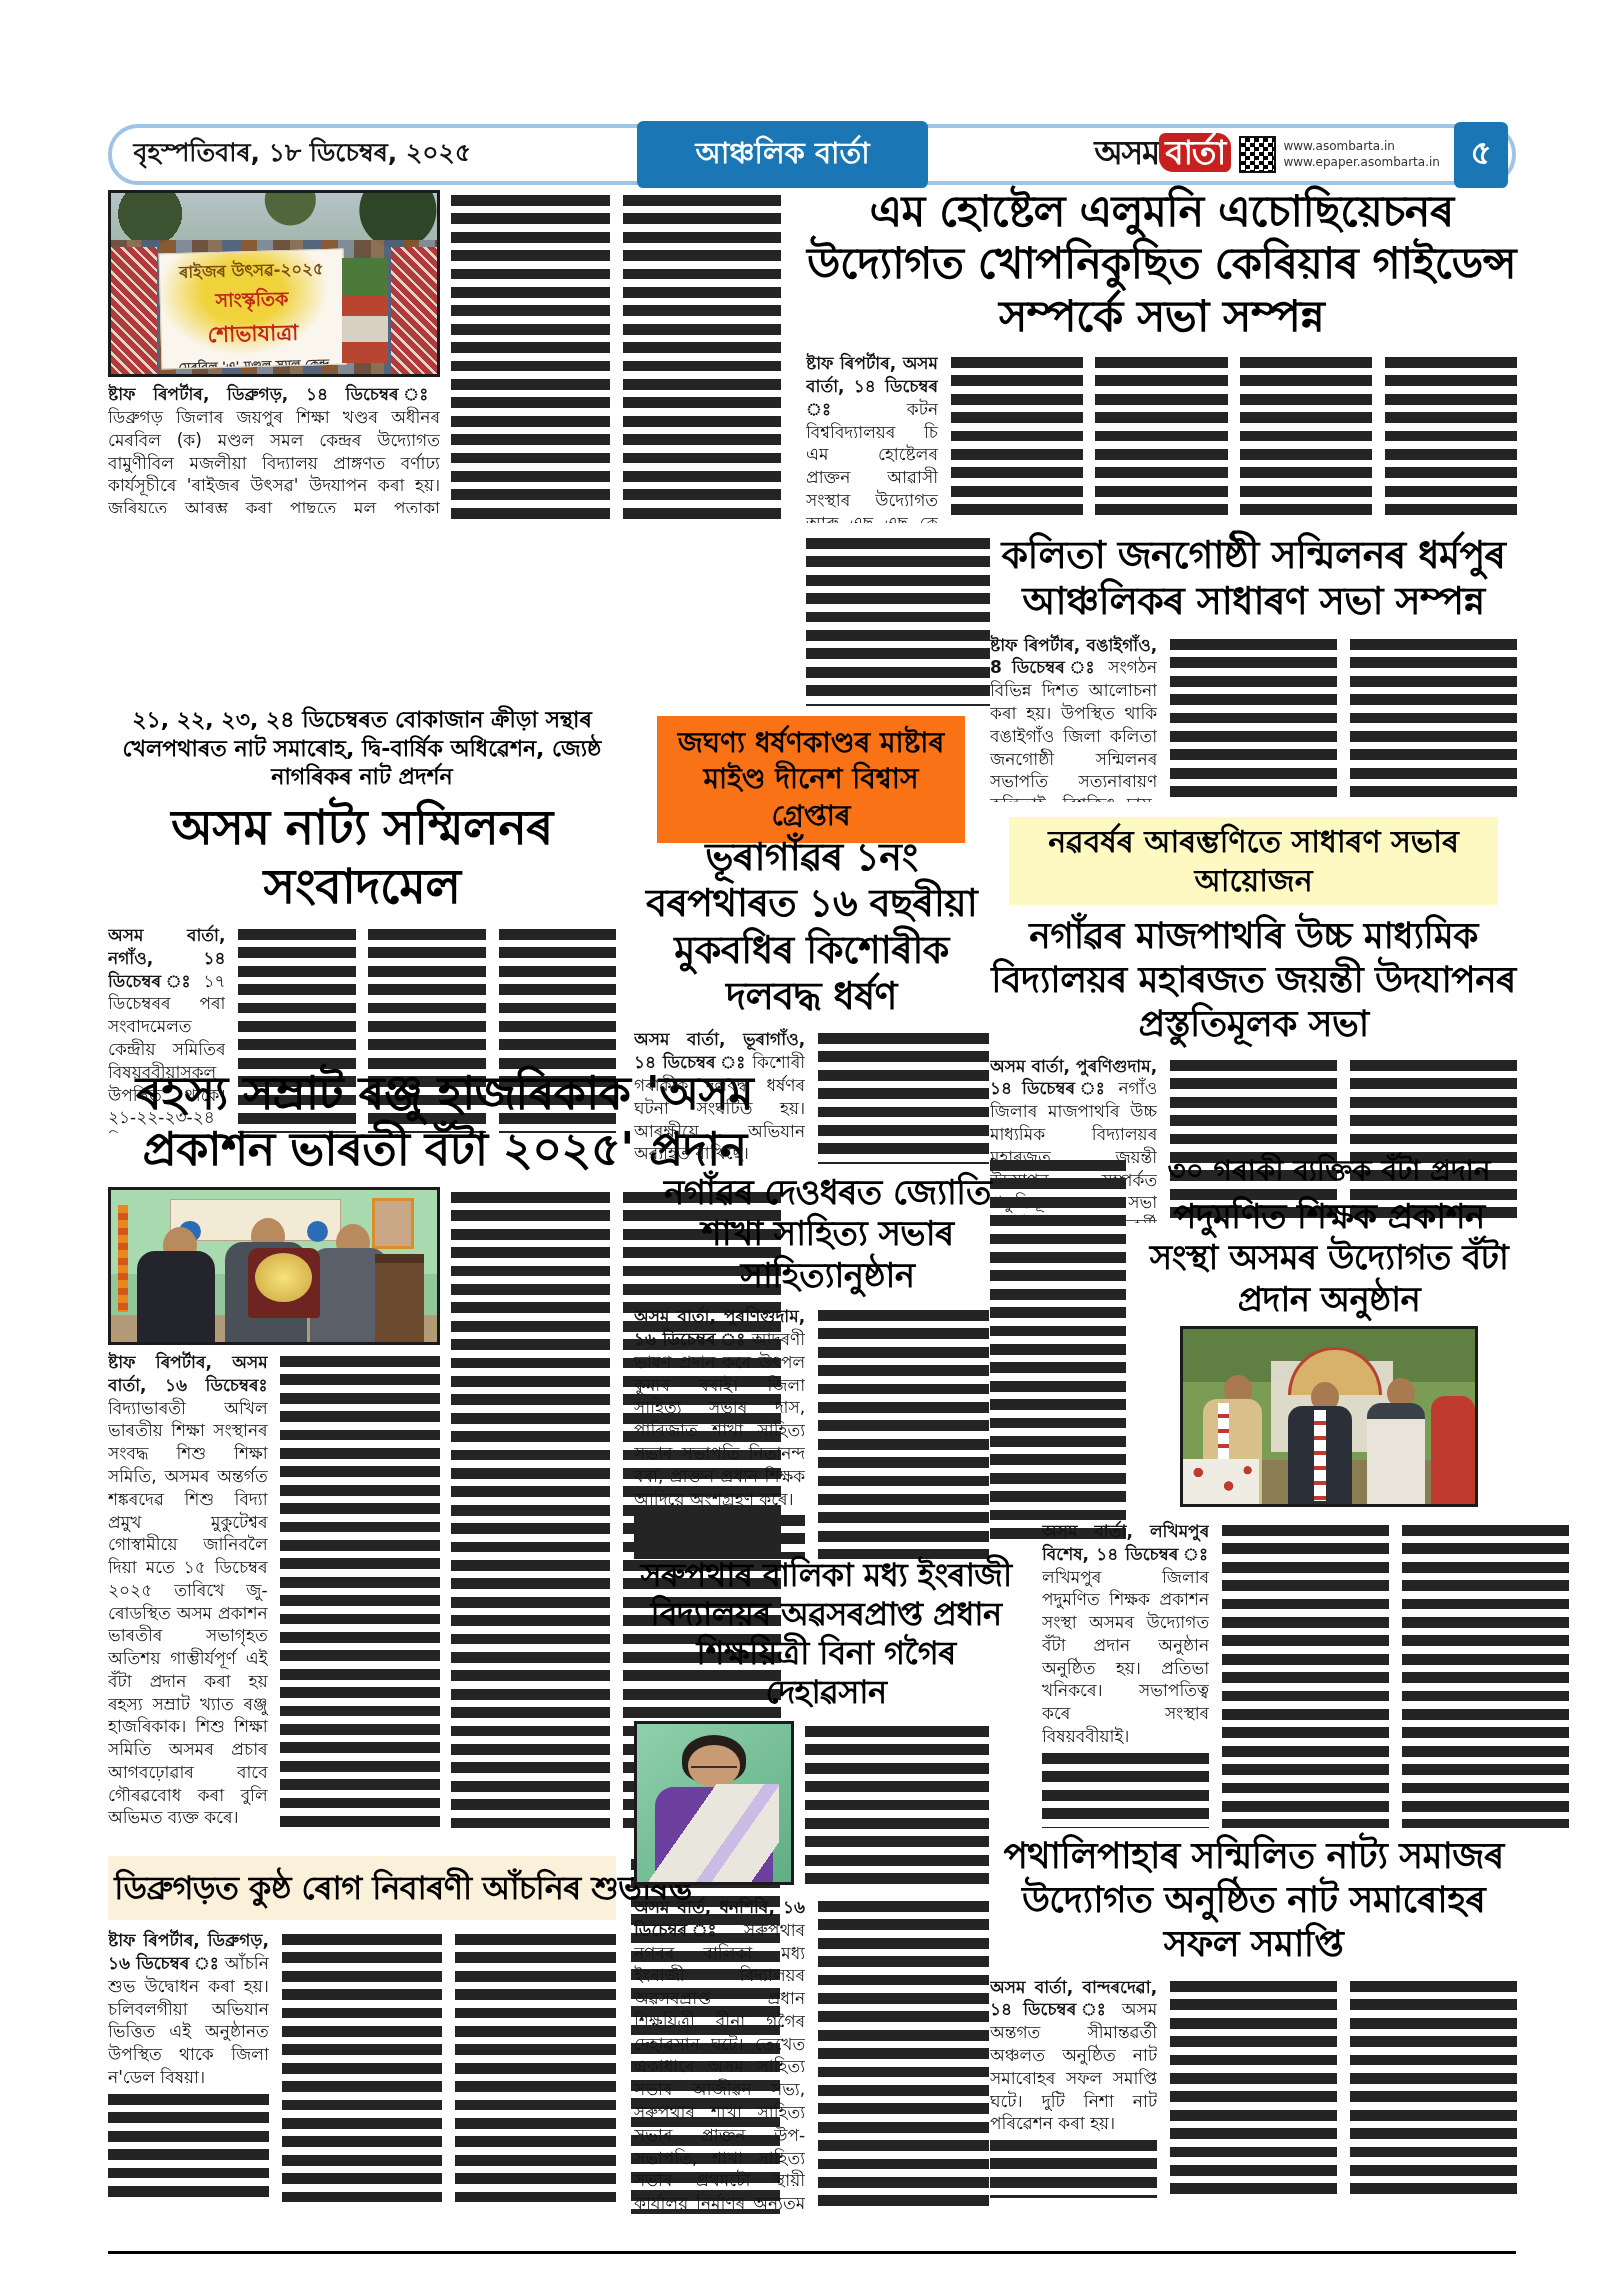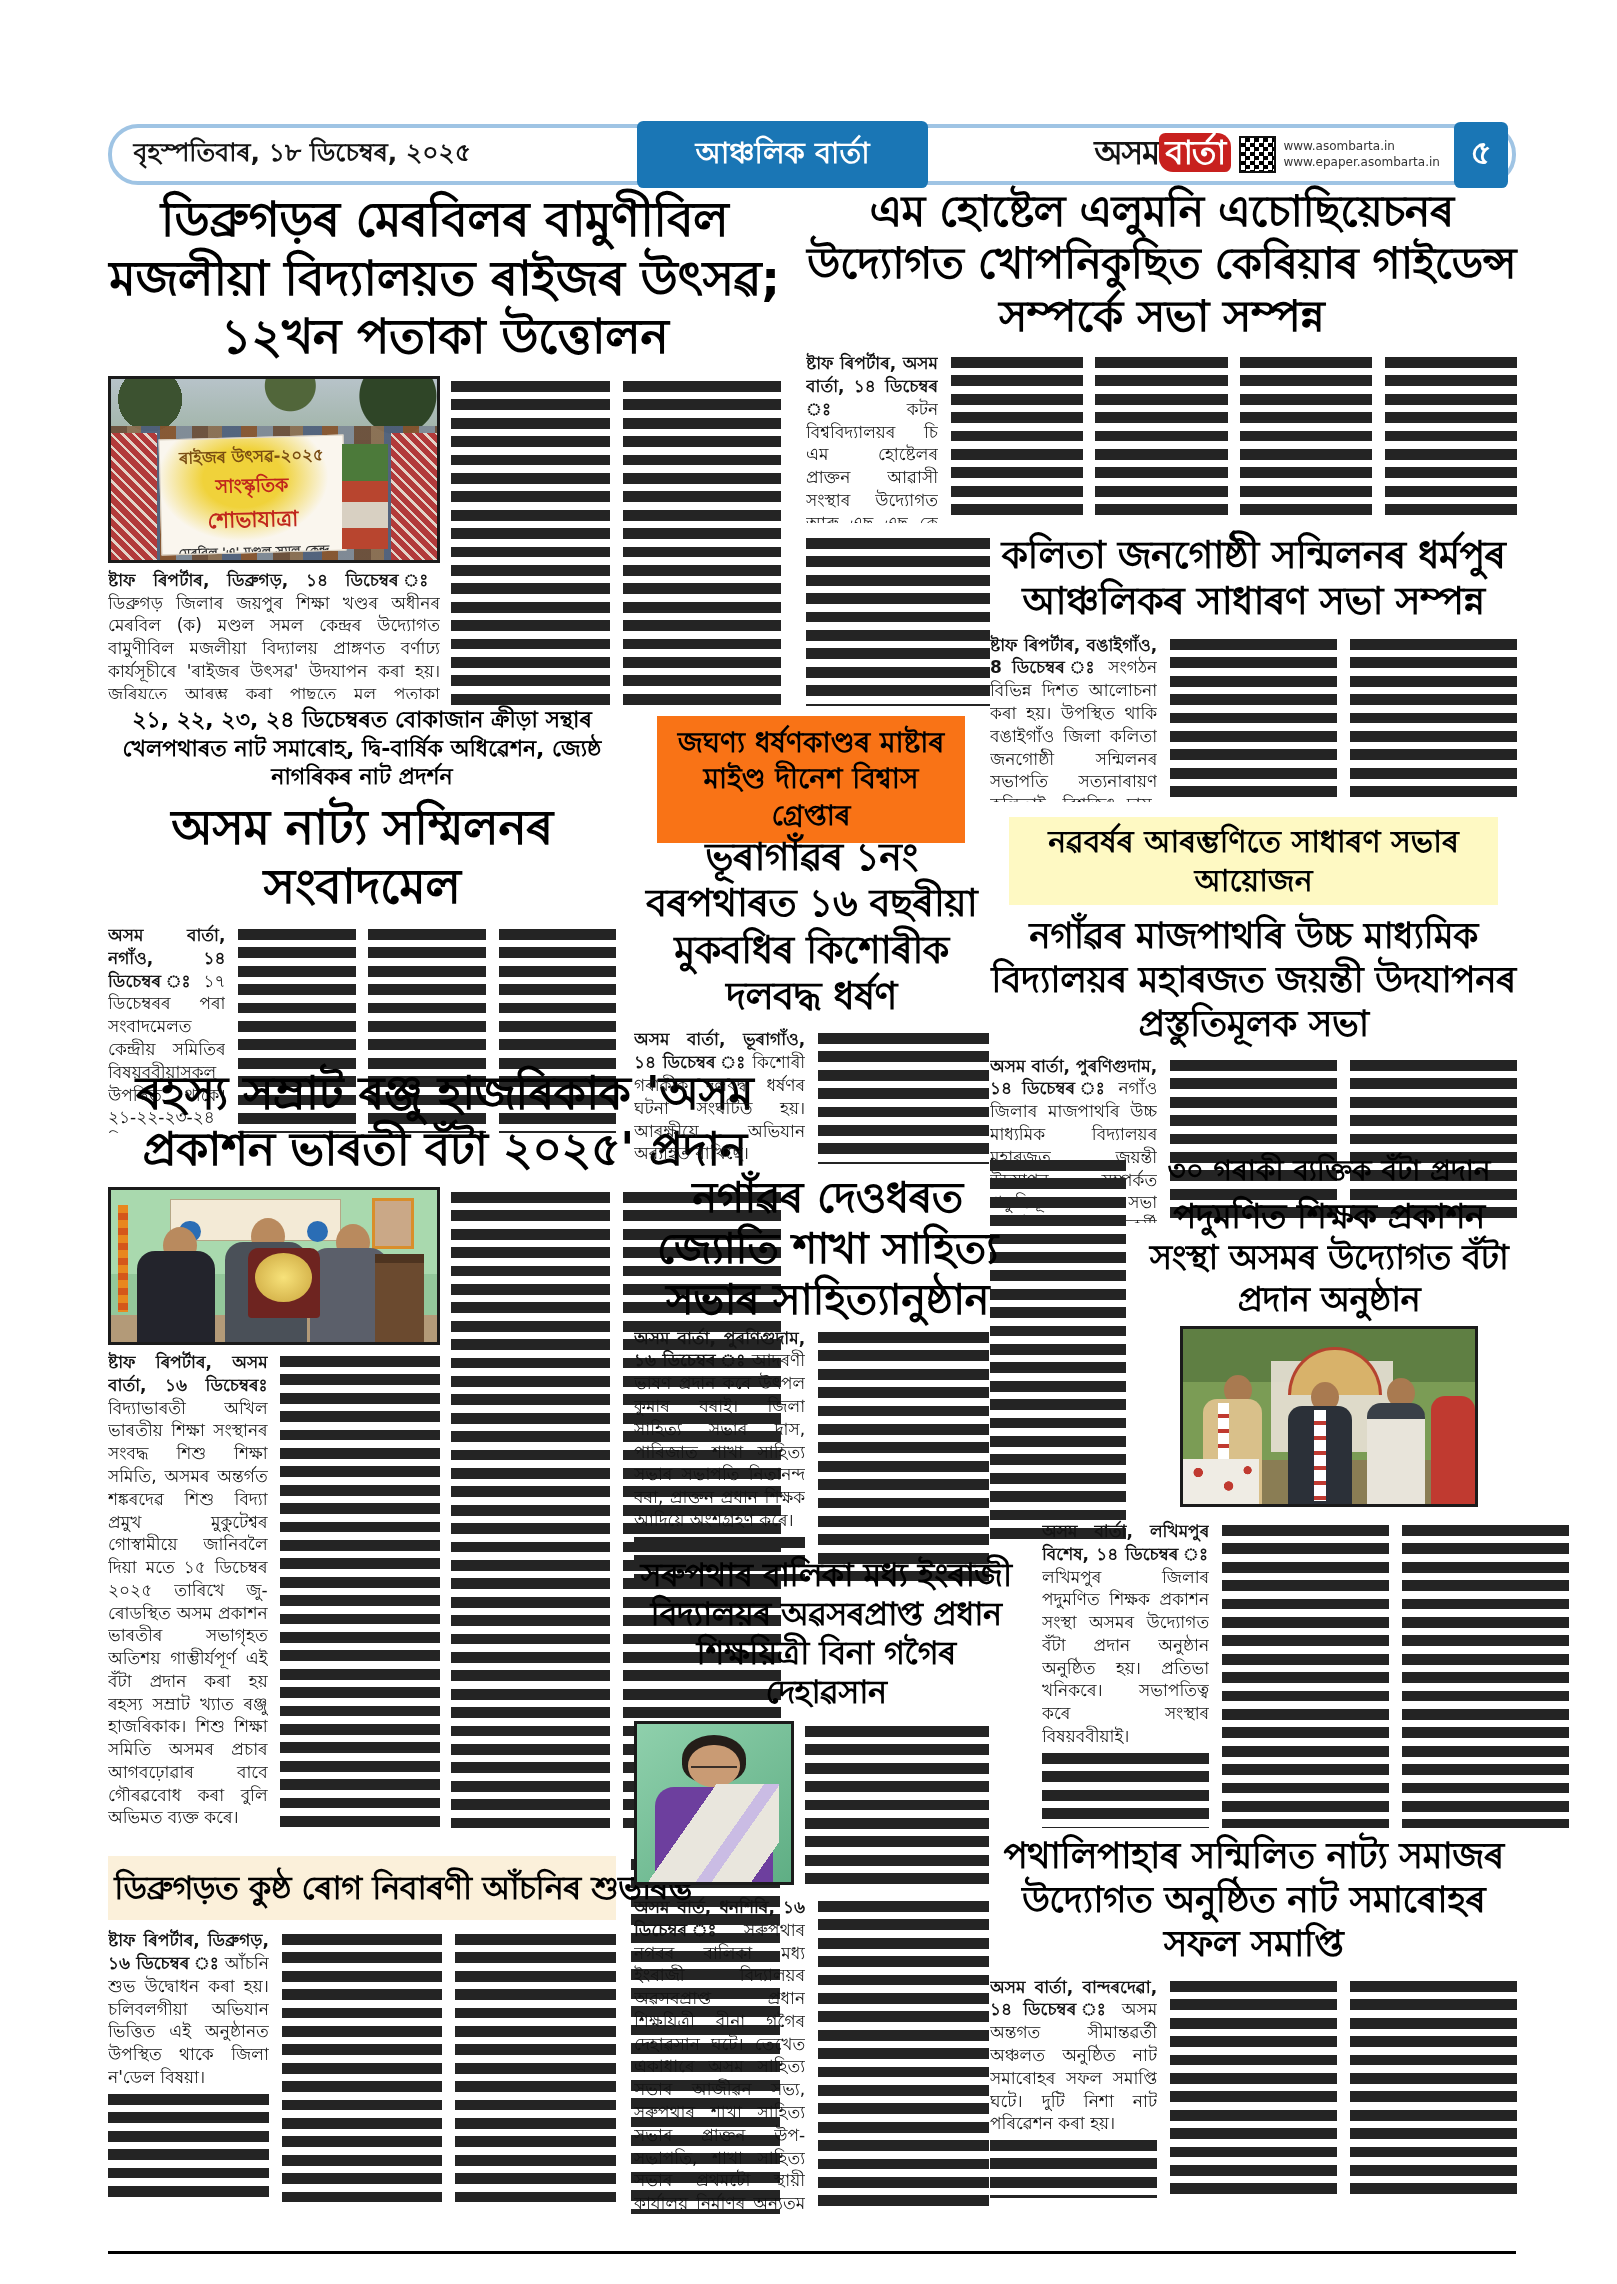--- a/index.html
+++ b/index.html
@@ -113,21 +113,20 @@
       <div class="qr"></div>
       <div class="sites">
         <span>www.asombarta.in</span>
         <span>www.epaper.asombarta.in</span>
       </div>
       <div class="pagenum-box">৫</div>
     </div>
   </header>
 
   <section class="abs" style="left:108px;top:190px;width:673px;height:511px;">
-    <h1 class="headline" style="font-size:48px;margin:0 0 10px 0;">ডিব্ৰুগড়ৰ মেৰবিলৰ বামুণীবিল মজলীয়া বিদ্যালয়ত ৰাইজৰ উৎসৱ; ১২খন পতাকা উত্তোলন</h1>
     <div class="row" style="height:330px;">
       <div style="width:332px;display:flex;flex-direction:column;gap:6.3px;">
         <div class="photo" style="width:332px;height:187px;">
           <div class="p1-sky"></div>
           <div class="p1-trees"></div>
           <div class="p1-crowd"></div>
           <div class="p1-fig left"></div>
           <div class="p1-fig right"></div>
           <div class="p1-banner">
             <div class="p1-b1">ৰাইজৰ উৎসৱ-২০২৫</div>
@@ -346,21 +345,21 @@
         <span><span class="byline">অসম বাৰ্তা, ভূৰাগাঁও, ১৪ ডিচেম্বৰ ঃ</span> <span>কিশোৰী গৰাকীক দলবদ্ধ ধৰ্ষণৰ ঘটনা সংঘটিত হয়। আৰক্ষীয়ে অভিযান অব্যাহত ৰাখিছে।</span></span>
         <div class="greek grow"></div>
       </div>
       <div class="col">
           <div class="greek grow"></div>
         </div>
     </div>
   </section>
 
   <section class="abs" style="left:634px;top:1172px;width:387px;height:377px;">
-    <h1 class="headline" style="font-size:42px;margin:0 0 1px 0;">নগাঁৱৰ দেওধৰত জ্যোতি শাখা সাহিত্য সভাৰ সাহিত্যানুষ্ঠান</h1>
+    <h1 class="headline" style="font-size:34px;margin:0 0 9px 0;">নগাঁৱৰ দেওধৰত জ্যোতি শাখা সাহিত্য সভাৰ সাহিত্যানুষ্ঠান</h1>
     <div class="cols" style="height:254px;width:355px;">
       <div class="col">
         <span><span class="byline">অসম বাৰ্তা, পুৰণিগুদাম, ১৬ ডিচেম্বৰ ঃ</span> <span>আদৰণী ভাষণ প্ৰদান কৰে উৎপল কুমাৰ বৰাই। জিলা সাহিত্য সভাৰ দাস, পাৰিজাত শাখা সাহিত্য সভাৰ সভাপতি নিতানন্দ বৰা, প্ৰাক্তন প্ৰধান শিক্ষক আদিয়ে অংশগ্ৰহণ কৰে।</span></span>
         <div class="greek grow"></div>
       </div>
       <div class="col">
           <div class="greek grow"></div>
         </div>
     </div>
   </section>

